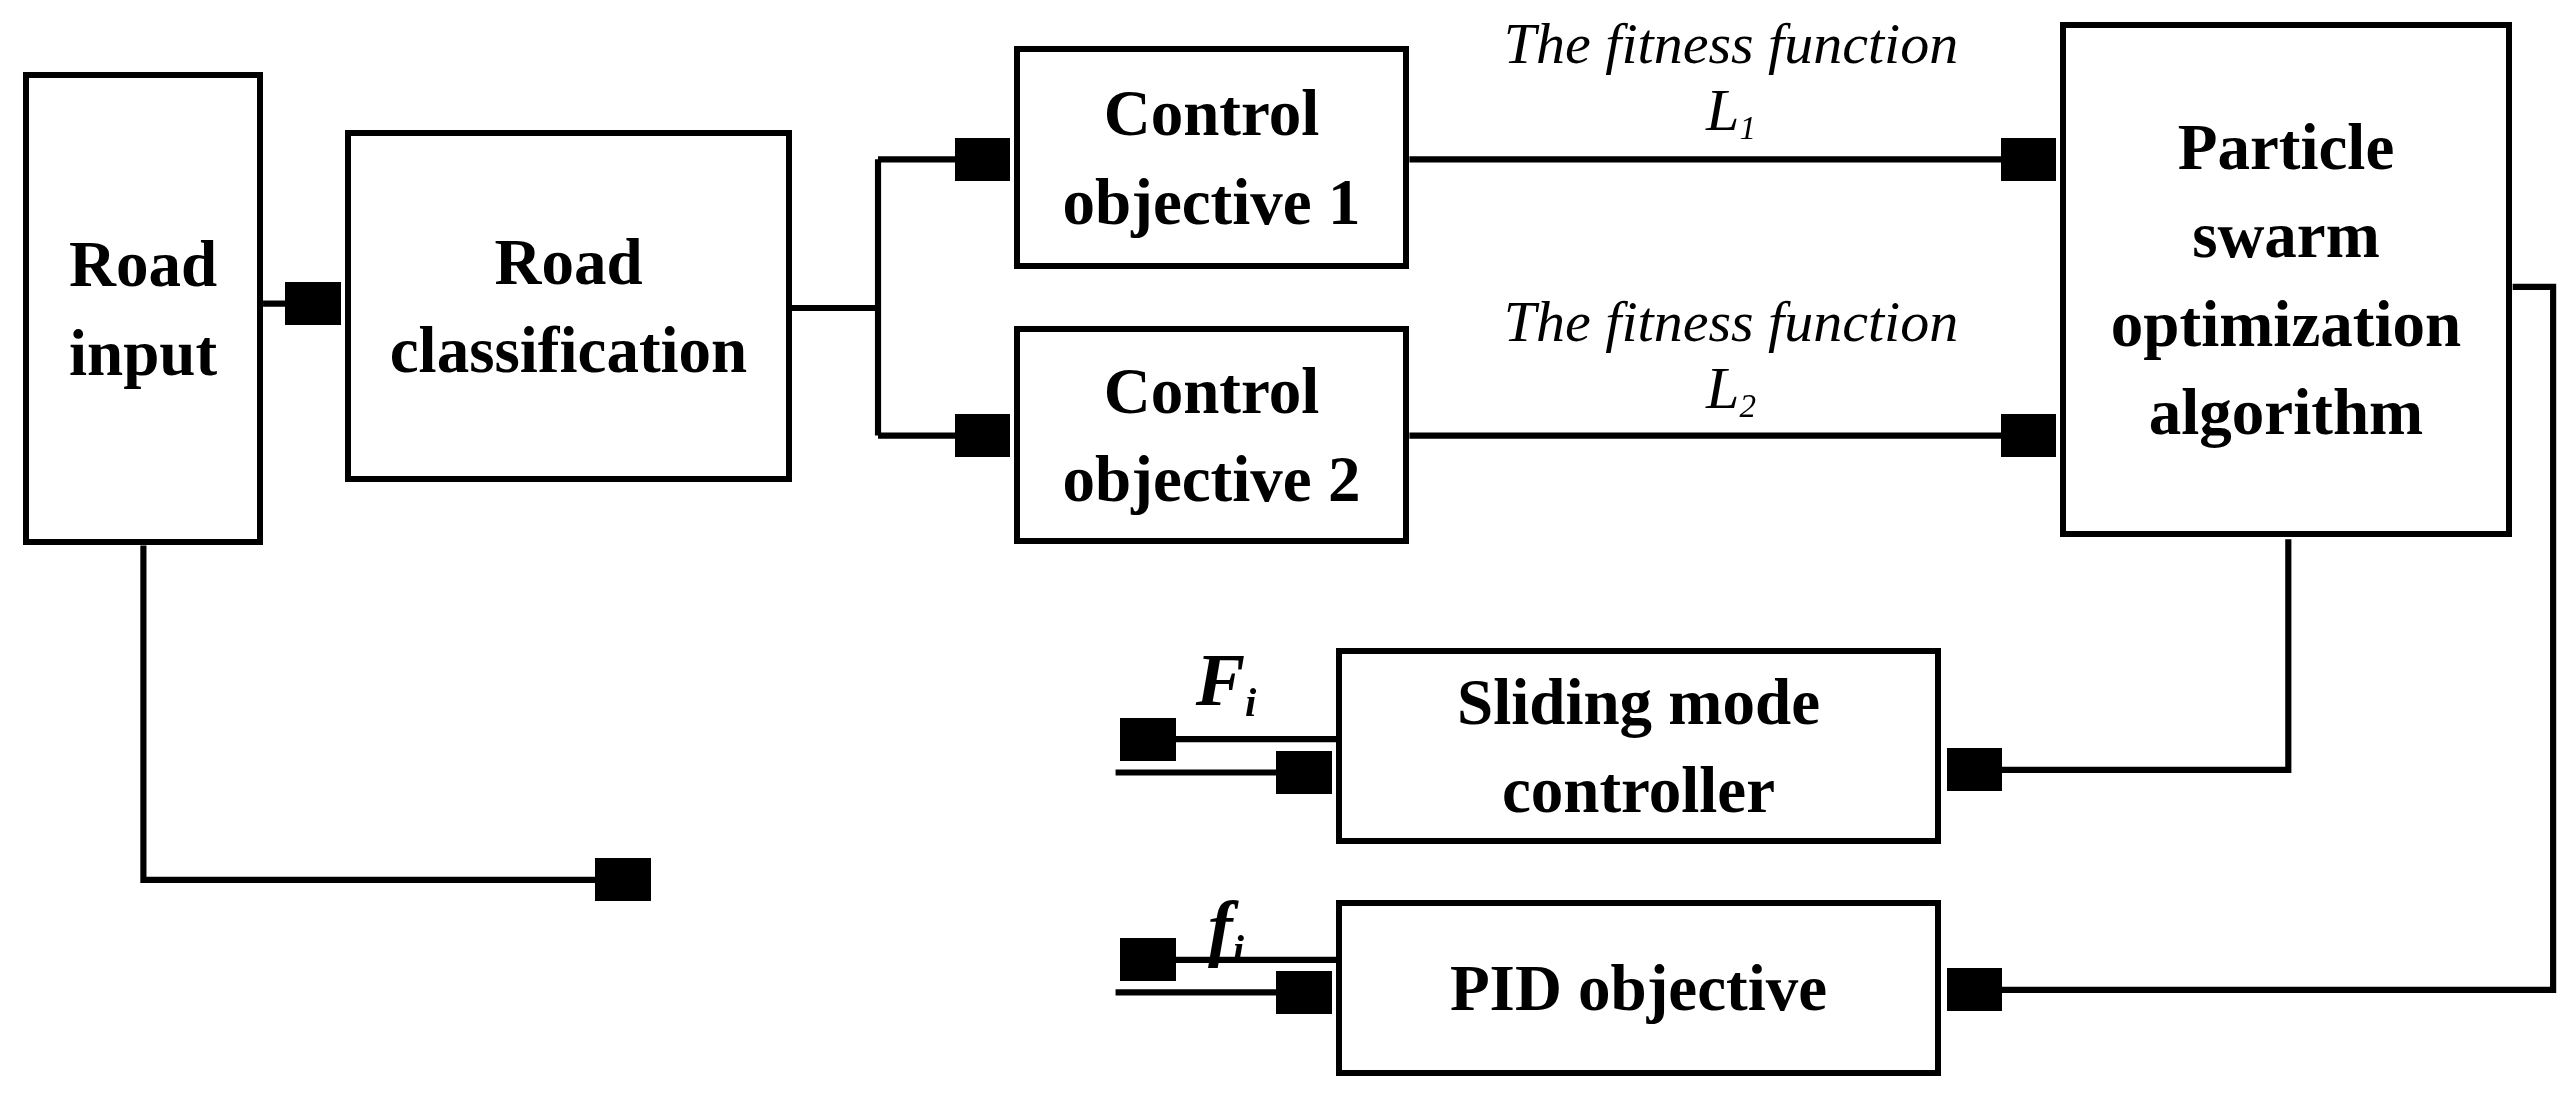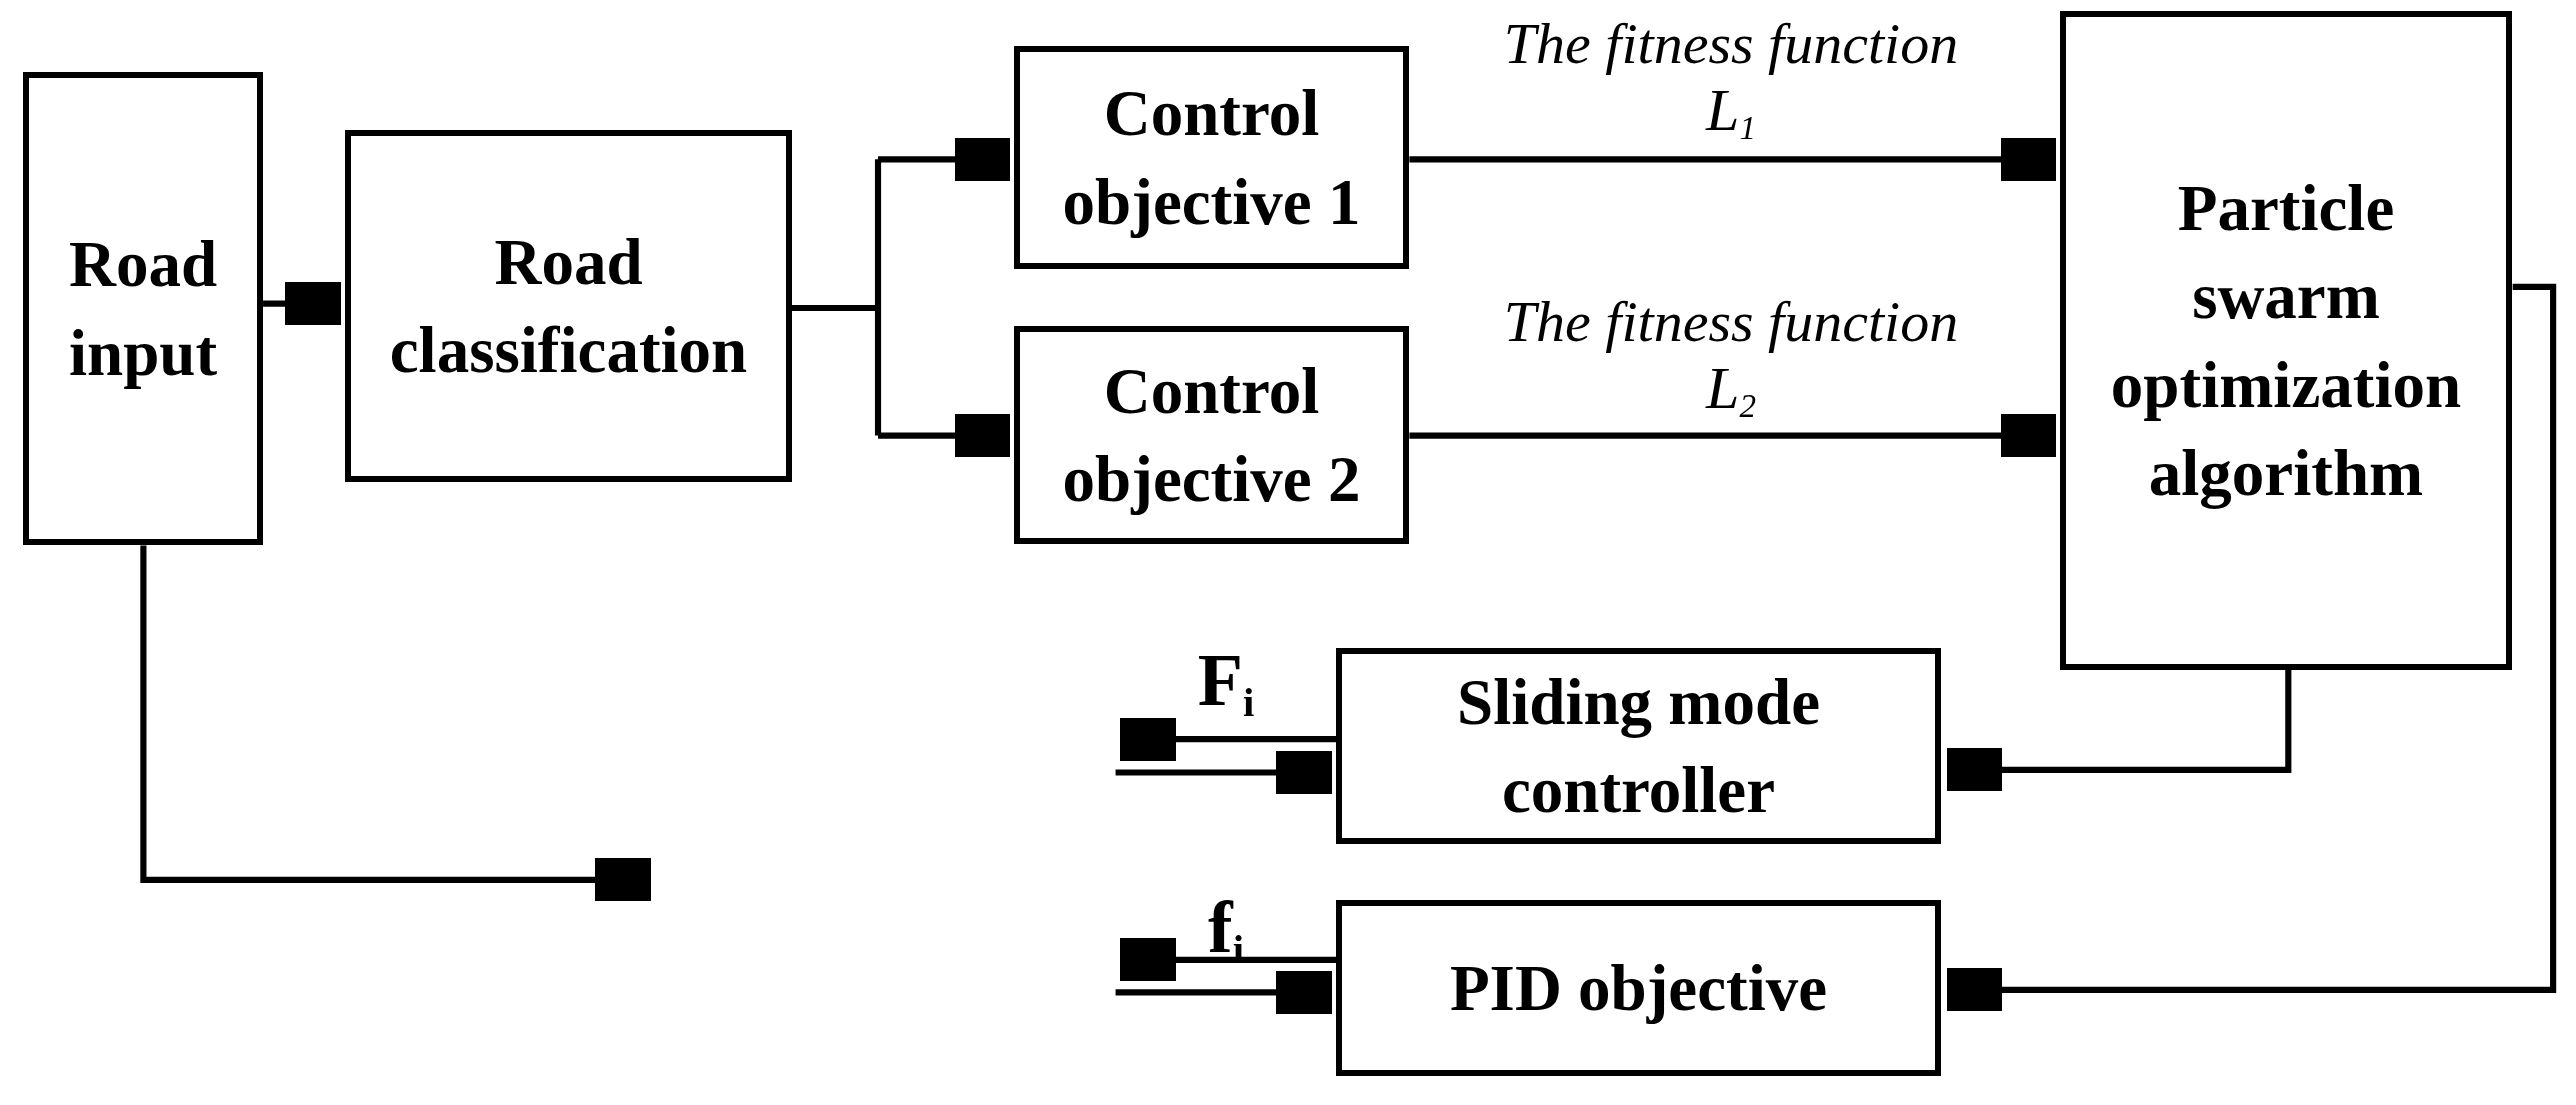--- a/index.html
+++ b/index.html
@@ -58,20 +58,21 @@
     line-height: 1.1;
   }
   .sub {
     font-size: 0.55em;
     vertical-align: -0.28em;
   }
   .sym-label {
     position: absolute;
     text-align: center;
     font-weight: bold;
+    font-style: italic;
     font-size: 74px;
     line-height: 1.1;
   }
 </style>
 </head>
 <body>
 
 <div id="canvas">
 
   <svg id="wires" viewBox="0 0 2928 1257" aria-hidden="true">
@@ -116,21 +117,21 @@
   <div class="box" style="left:1014px; top:46px; width:395px; height:223px;">
     <span>Control
 objective 1</span>
   </div>
 
   <div class="box" style="left:1014px; top:326px; width:395px; height:218px;">
     <span>Control
 objective 2</span>
   </div>
 
-  <div class="box" style="left:2060px; top:11px; width:452px; height:659px;">
+  <div class="box" style="left:2060px; top:22px; width:452px; height:515px;">
     <span>Particle
 swarm
 optimization
 algorithm</span>
   </div>
 
   <div class="box" style="left:1336px; top:648px; width:605px; height:196px;">
     <span>Sliding mode
 controller</span>
   </div>

